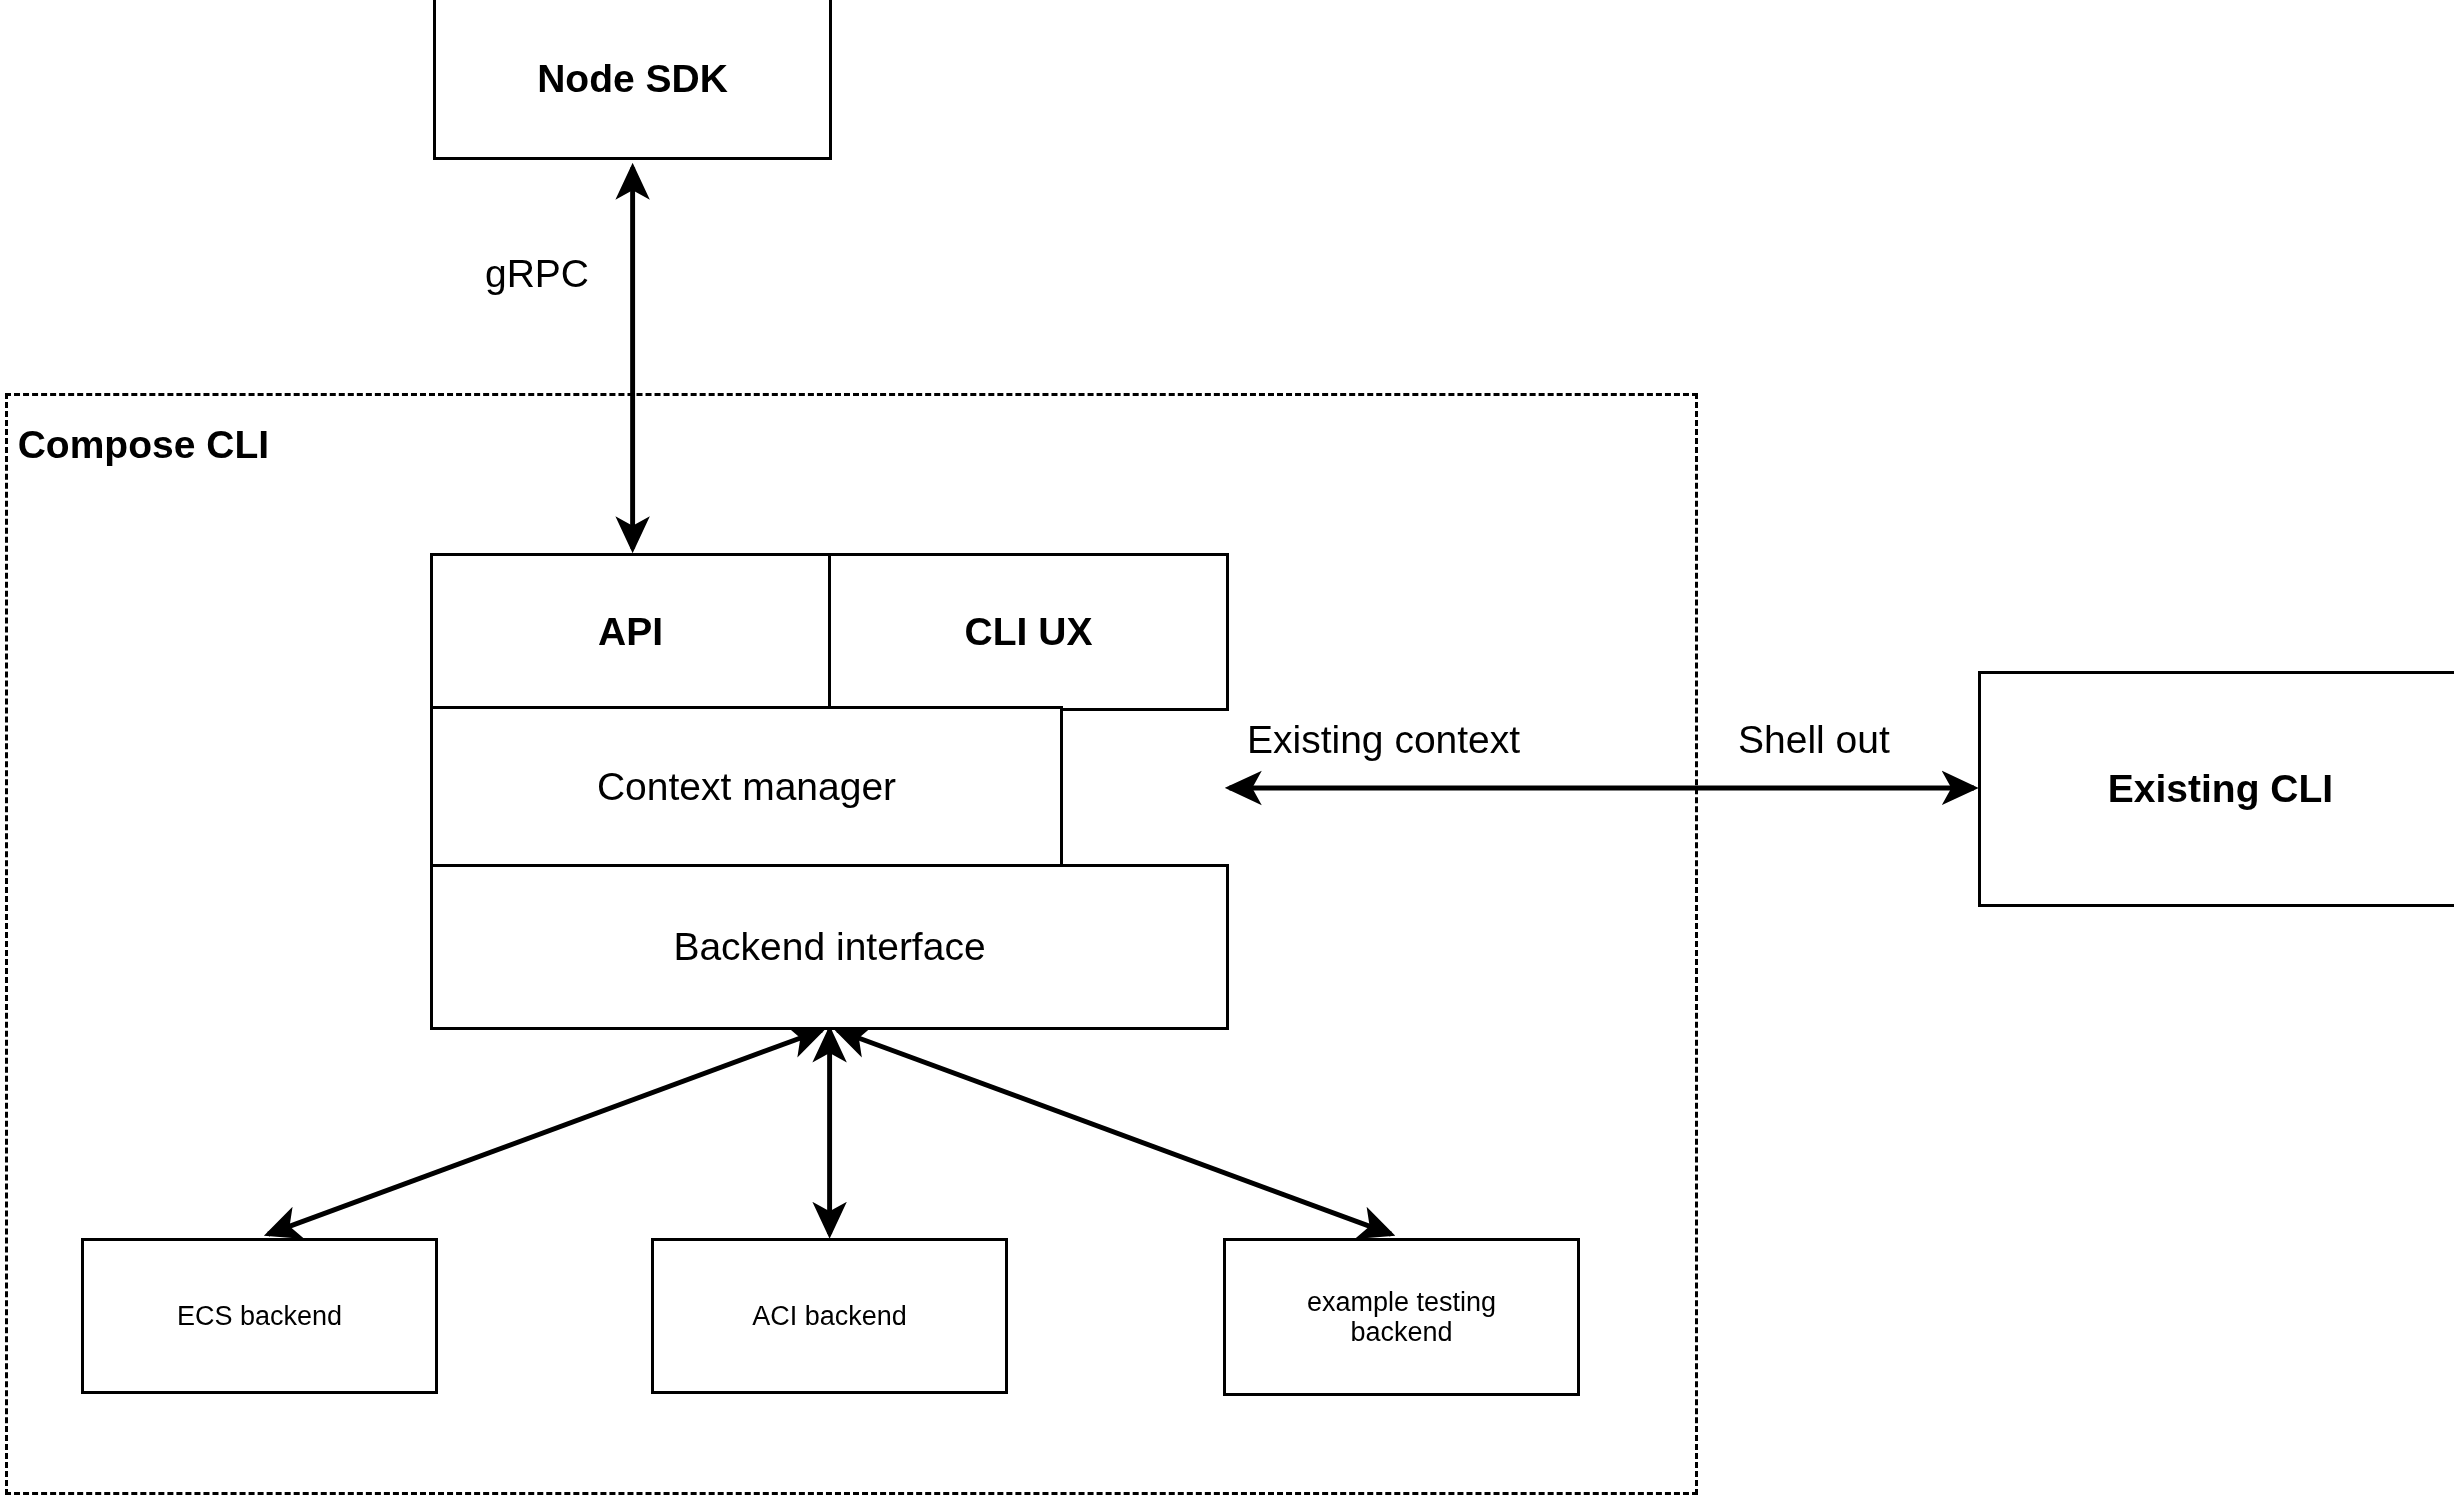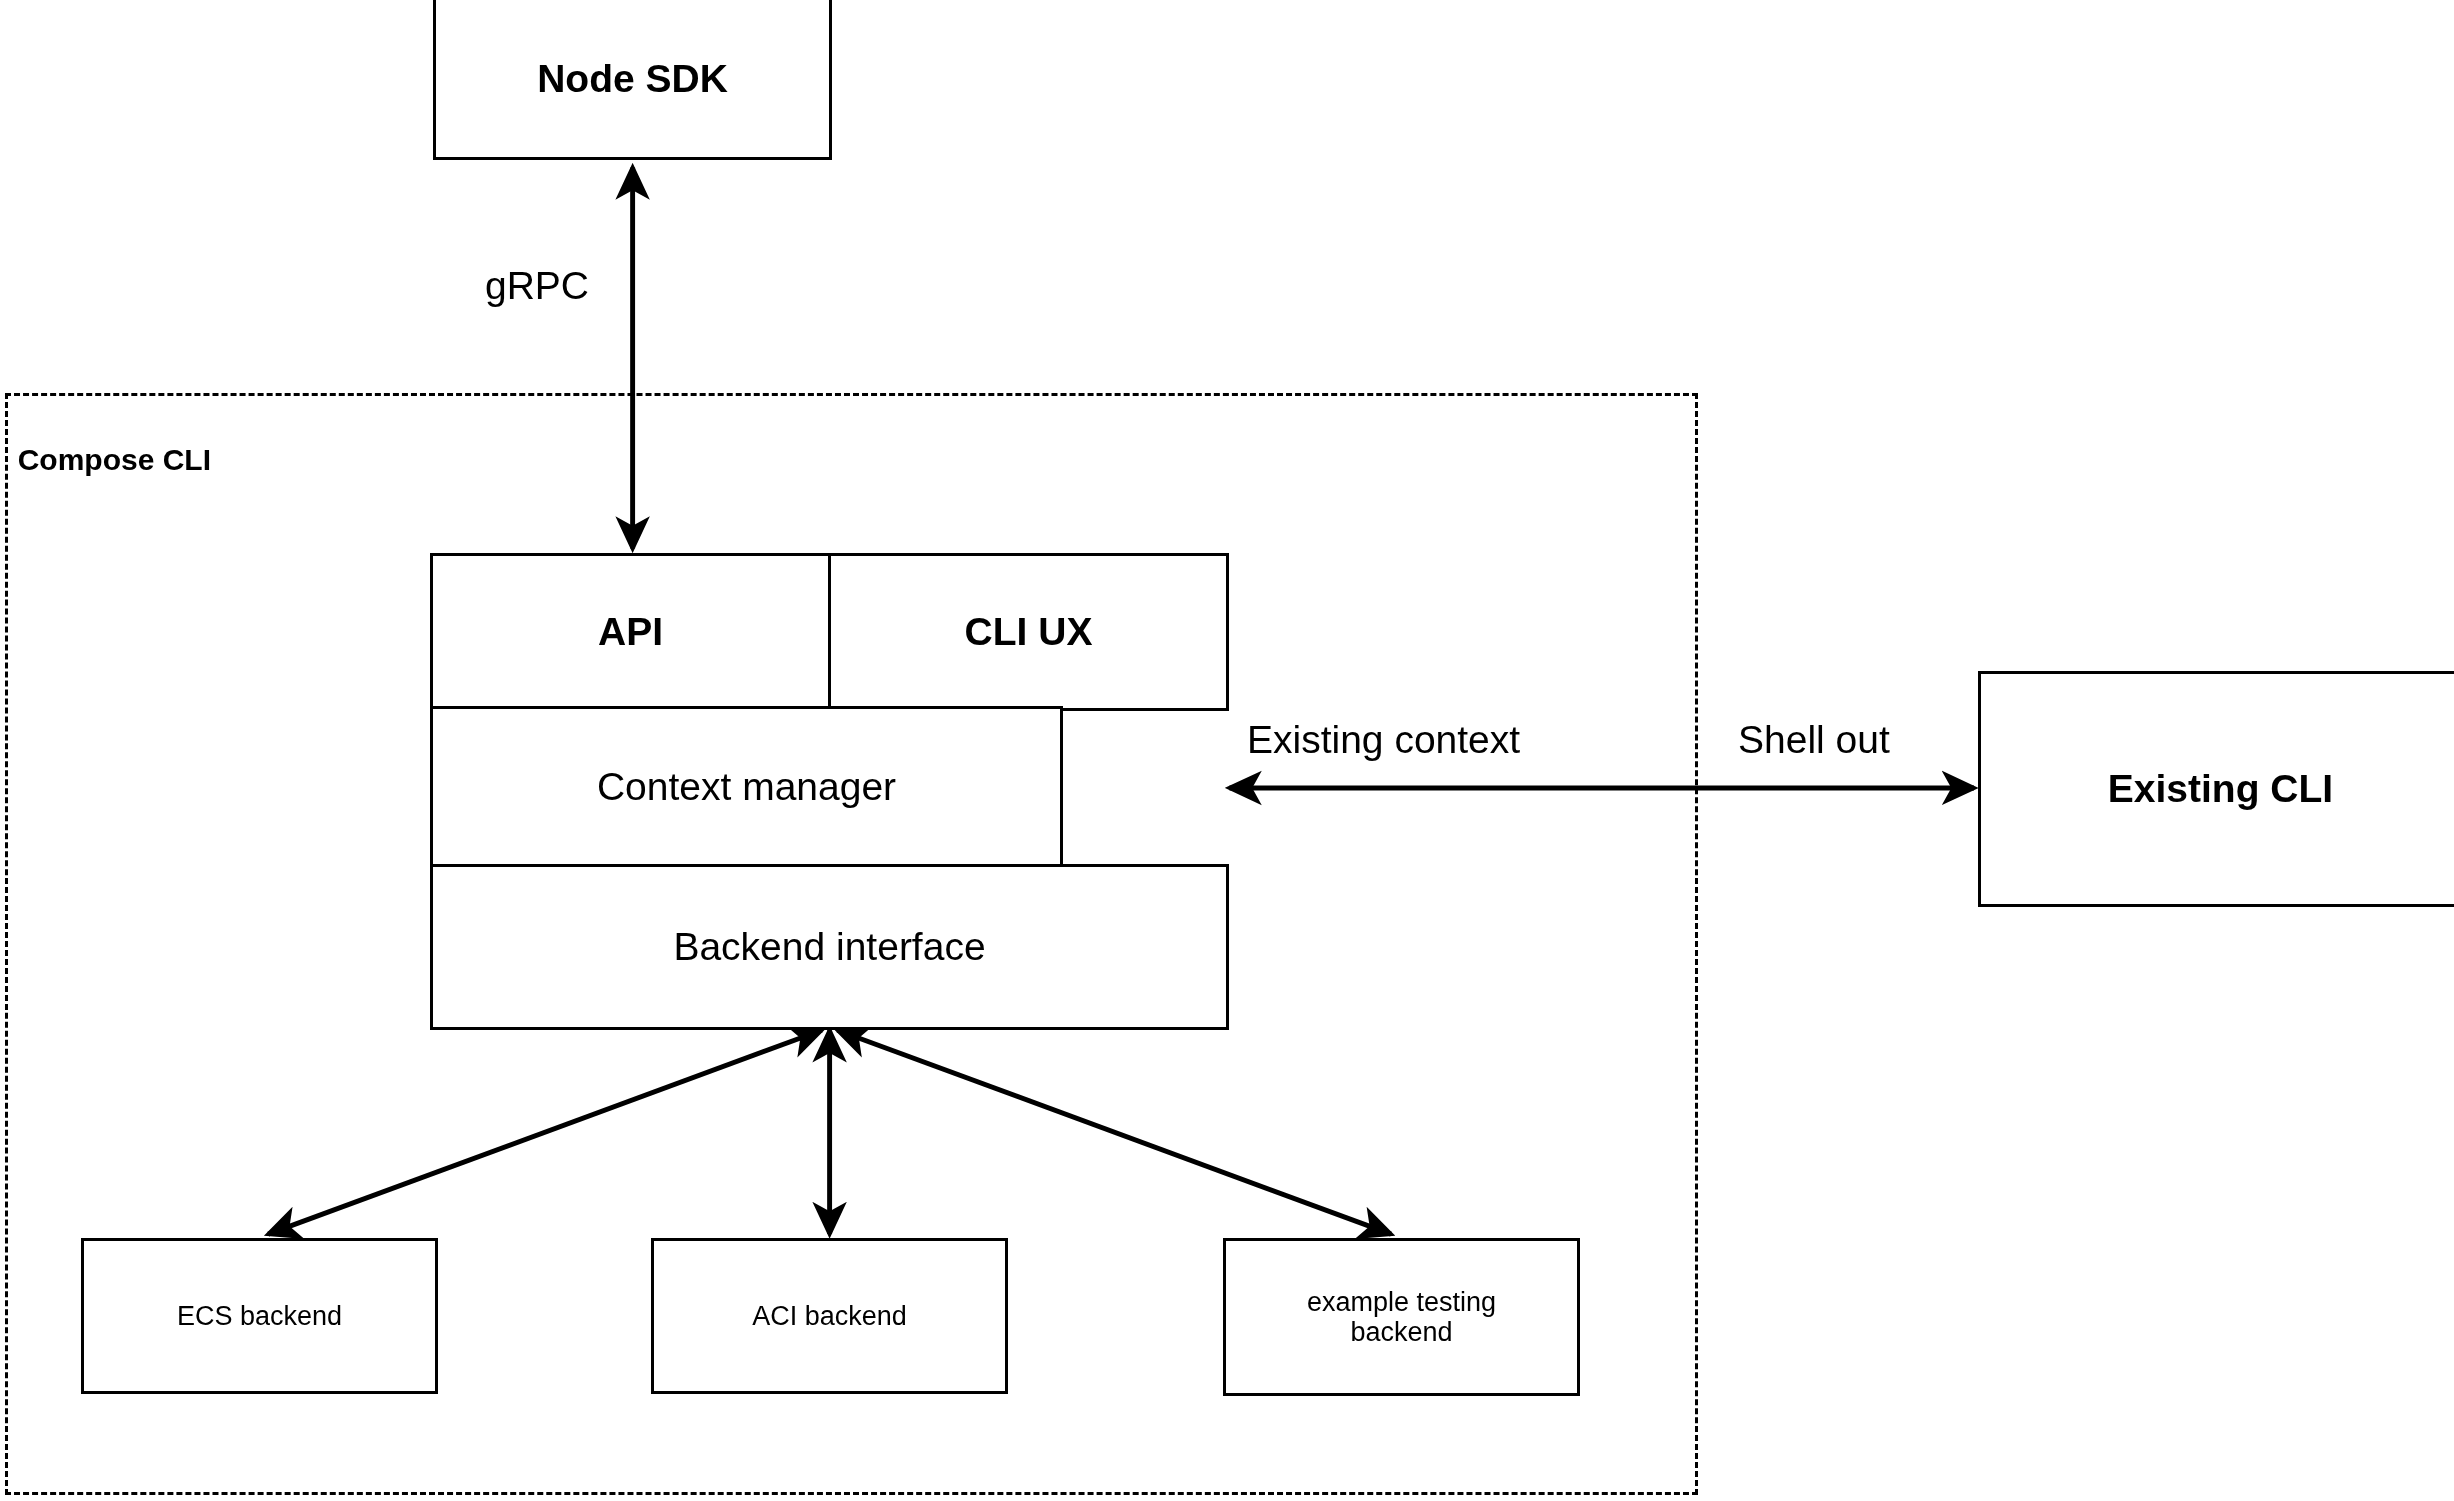--- a/index.html
+++ b/index.html
@@ -52,23 +52,22 @@
   }
   .group-box {
     position: absolute;
     box-sizing: border-box;
     border: 3.9px dashed #000000;
     background: transparent;
   }
   .group-title {
     position: absolute;
     font-weight: bold;
-    font-size: 30px;
+    font-size: 39px;
     white-space: nowrap;
-    margin-top: 20px;
   }
   .edge-label {
     position: absolute;
     font-size: 39px;
     font-weight: normal;
     white-space: nowrap;
     background: transparent;
   }
   .split-row {
     position: absolute;
@@ -124,21 +123,21 @@
 
     <line x1="842" y1="1046" x2="842" y2="1253" stroke="#000000" stroke-width="5" marker-start="url(#arrow-start)" marker-end="url(#arrow-end)"></line>
 
     <line x1="850" y1="1046" x2="1412" y2="1253" stroke="#000000" stroke-width="5" marker-start="url(#arrow-start)" marker-end="url(#arrow-end)"></line>
   </svg>
 
   <div class="node bold-node" style="left:433px; top:-3px; width:399px; height:163px;">
     <span class="node-label">Node SDK</span>
   </div>
 
-  <div class="edge-label" style="left:485px; top:264px;">gRPC</div>
+  <div class="edge-label" style="left:485px; top:252px;">gRPC</div>
 
   <div class="split-row" style="left:430px; top:553px; width:799px; height:158px; border:3.9px solid #000000; background:#ffffff;">
     <div class="split-cell">
       <span>API</span>
     </div>
     <div class="split-cell cell-divider">
       <span>CLI UX</span>
     </div>
   </div>
 

